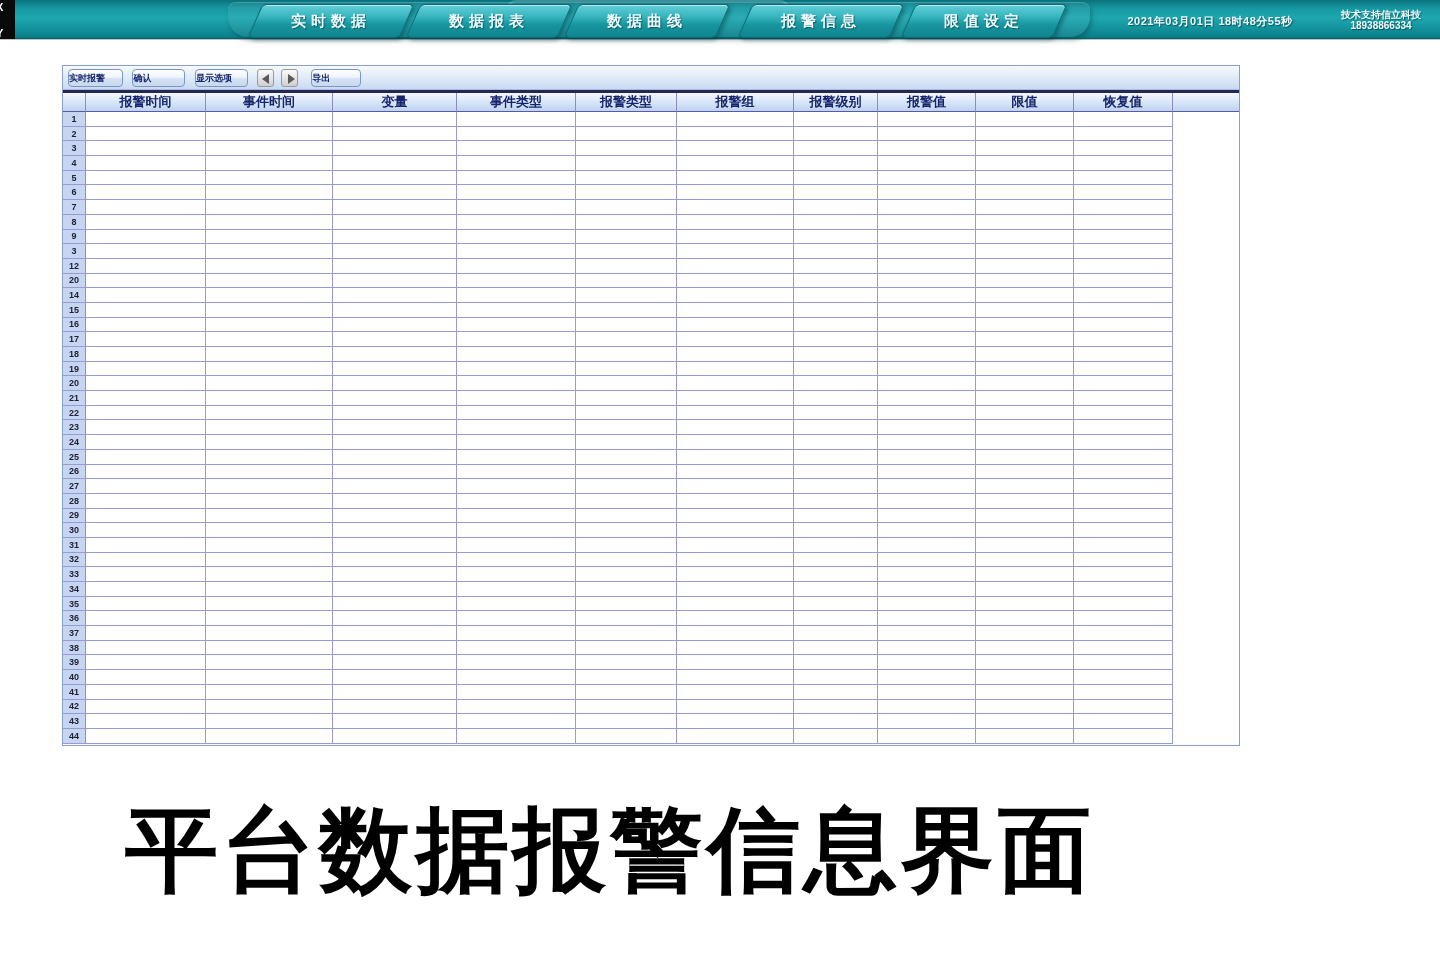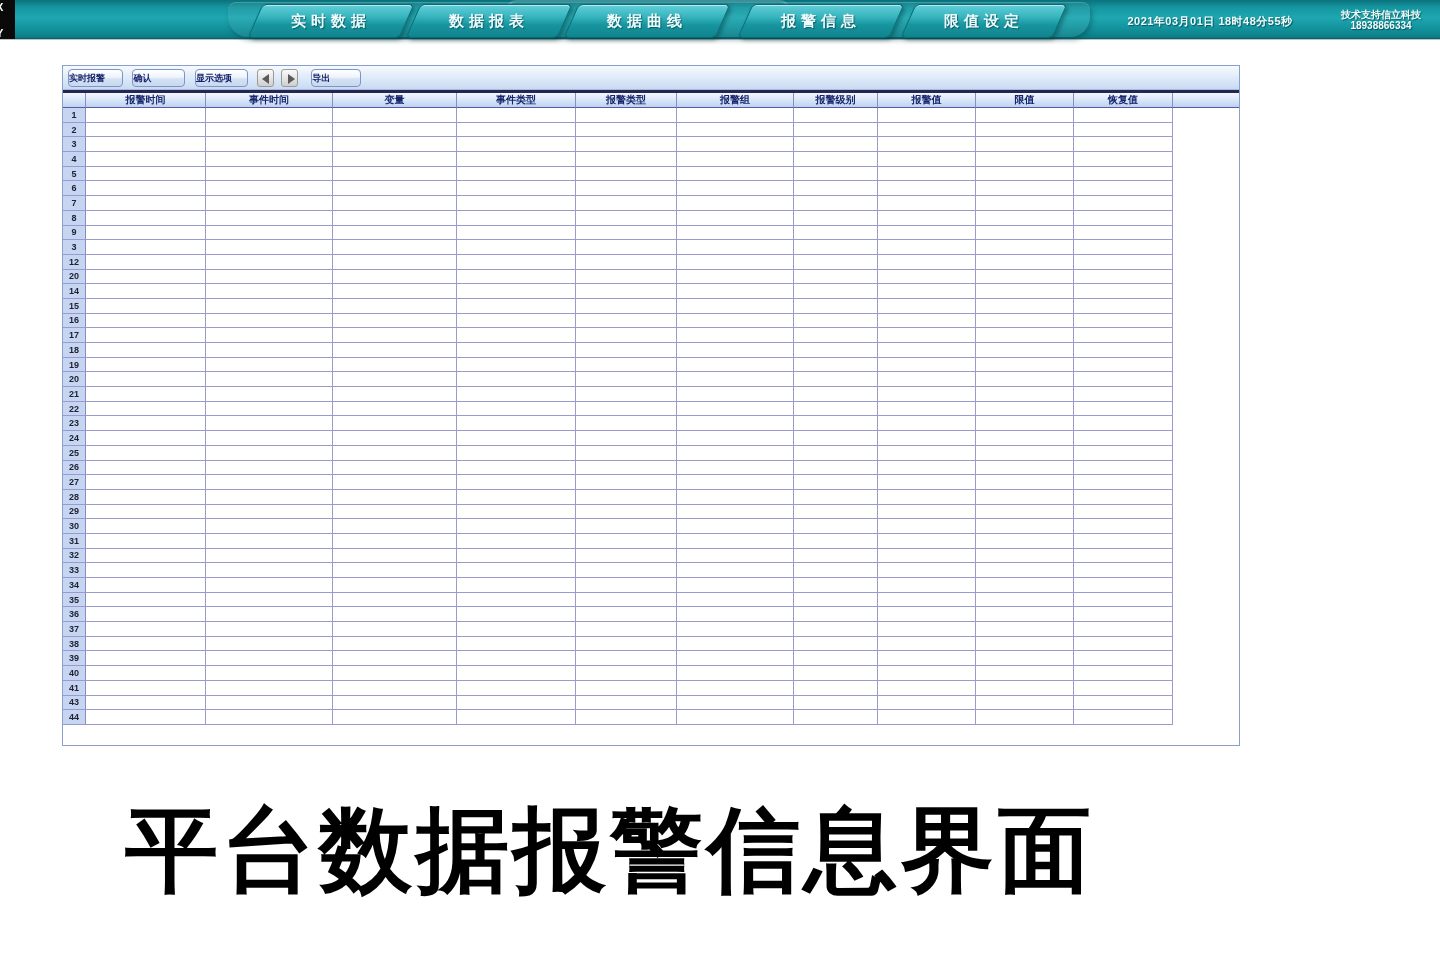--- a/index.html
+++ b/index.html
@@ -52,21 +52,21 @@
     border:1px solid #9a9a9a; border-radius:3px; position:relative; cursor:pointer; }
   .tri { position:absolute; top:4px; width:0; height:0; border-top:5px solid transparent; border-bottom:5px solid transparent; }
   .tri-left  { left:4px; border-right:7px solid #5a5a5a; }
   .tri-right { left:6px; border-left:7px solid #5a5a5a; }
 
   .grid-topline { height:3px; background:#26264f; }
 
   table.grid { border-collapse:separate; border-spacing:0; table-layout:fixed; width:1176px; }
   .grid th { height:15px; background:linear-gradient(180deg,#f2f7ff 0%,#d9e6f9 50%,#bdd2f0 100%);
     border-right:1px solid #8c8cc0; border-bottom:1px solid #5a5aa0;
-    font-size:10px; font-weight:bold; color:#16246b; text-align:center; overflow:hidden; white-space:nowrap; }
+    font-size:13px; font-weight:bold; color:#16246b; text-align:center; overflow:hidden; white-space:nowrap; }
   .grid th.gutter { border-right:none; }
   .grid td { height:14.7px; background:#ffffff; border-right:1px solid #9a9ace; border-bottom:1px solid #9a9ace;
     font-size:9px; color:#223; overflow:hidden; }
   .grid td.rownum { background:#c6d6f2; text-align:center; font-weight:bold; color:#223; border-right:1px solid #8c8cc0; }
   .grid td.gutter { background:transparent; border-right:none; border-bottom:none; }
 
   
   .caption { position:absolute; left:0; top:788px; width:1220px; text-align:center;
     font-size:93px; font-weight:bold; color:#000000; letter-spacing:4px; white-space:nowrap;
     font-family:"Liberation Sans","DejaVu Sans",sans-serif; }
@@ -702,20 +702,34 @@
           <td></td>
           <td></td>
           <td></td>
           <td></td>
           <td></td>
           <td></td>
           <td></td>
           <td class="gutter"></td>
         </tr>
         <tr>
+          <td class="rownum">42</td>
+          <td></td>
+          <td></td>
+          <td></td>
+          <td></td>
+          <td></td>
+          <td></td>
+          <td></td>
+          <td></td>
+          <td></td>
+          <td></td>
+          <td class="gutter"></td>
+        </tr>
+        <tr>
           <td class="rownum">43</td>
           <td></td>
           <td></td>
           <td></td>
           <td></td>
           <td></td>
           <td></td>
           <td></td>
           <td></td>
           <td></td>

